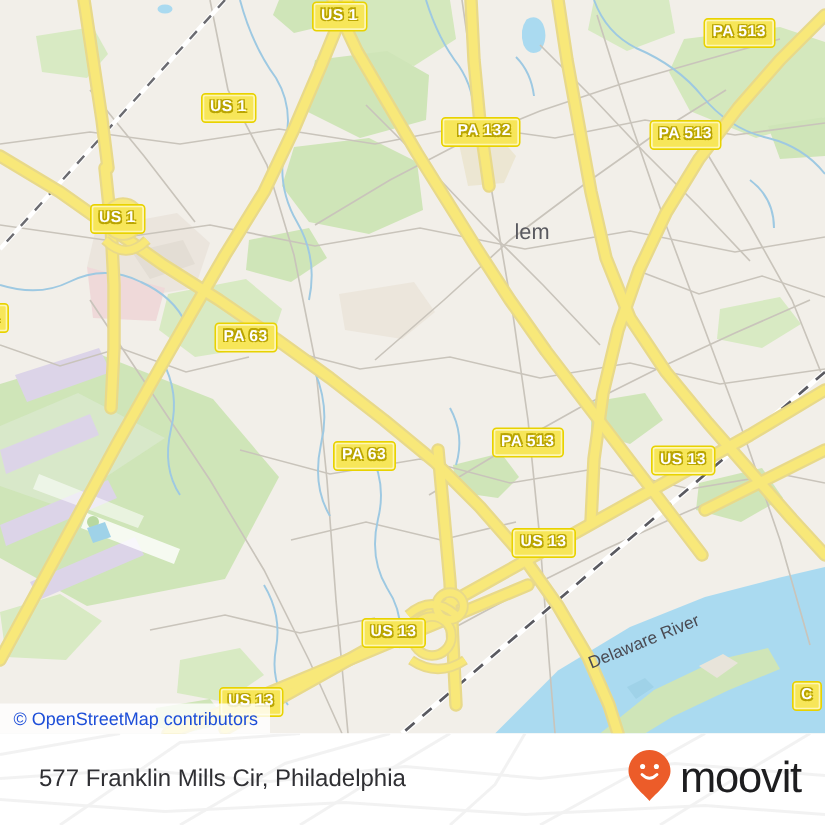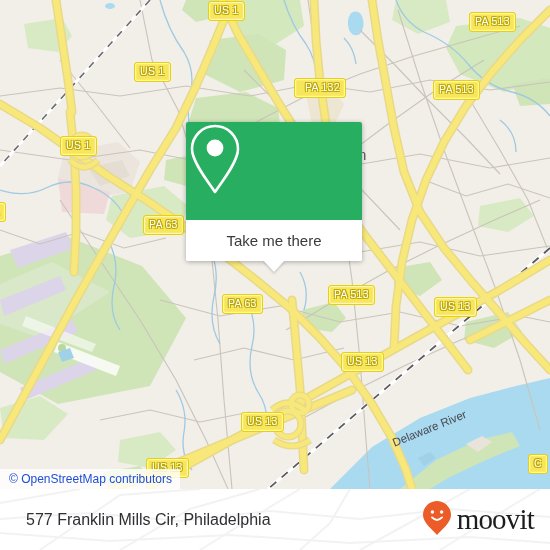--- a/index.html
+++ b/index.html
@@ -22,21 +22,21 @@
   .map svg { position: absolute; left: 0; top: 0; display: block; }
 
   
   .shield {
     position: absolute;
     background: #f7e659;
     border: 1.6px solid #e8d200;
     border-radius: 3px;
     color: #ffffff;
     font-size: 10.5px;
-    font-weight: normal;
+    font-weight: bold;
     letter-spacing: 0.3px;
     line-height: 1;
     padding: 3px 5px 4px 5px;
     white-space: nowrap;
     text-shadow:
       -1px -1px 0 #b9a400, 1px -1px 0 #b9a400,
       -1px  1px 0 #b9a400, 1px  1px 0 #b9a400;
     box-shadow: 0 0 0 1.2px #fdf6b4 inset;
   }
 
@@ -137,21 +137,20 @@
     font-size: 16px;
     color: #2f2f33;
     z-index: 2;
   }
   .brand {
     position: relative;
     display: flex;
     align-items: center;
     gap: 5px;
     z-index: 2;
-    font-family: Liberation Serif, serif;
   }
   .brand-name {
     font-size: 29px;
     color: #1d1d1f;
     letter-spacing: -0.8px;
     line-height: 1;
   }
 </style>
 </head>
 <body>
@@ -327,34 +326,20 @@
     <div class="shield" style="left:-12px; top:202px;">1</div>
     <div class="shield" style="left:143px; top:215px;">PA 63</div>
     <div class="shield" style="left:328px; top:285px;">PA 513</div>
     <div class="shield" style="left:222px; top:294px;">PA 63</div>
     <div class="shield" style="left:434px; top:297px;">US 13</div>
     <div class="shield" style="left:341px; top:352px;">US 13</div>
     <div class="shield" style="left:241px; top:412px;">US 13</div>
     <div class="shield" style="left:146px; top:458px;">US 13</div>
     <div class="shield" style="left:528px; top:454px;">C</div>
 
-    <div class="popup">
-      <div class="popup-top">
-        <span>
-          <svg width="58" height="74" viewBox="0 0 58 74" aria-hidden="true">
-            <path d="M29 4 C16.3 4 6 14.3 6 27 C6 40.5 24 62 29 70 C34 62 52 40.5 52 27 C52 14.3 41.7 4 29 4 Z" fill="none" stroke="#ffffff" stroke-width="2.6" stroke-linejoin="round"></path>
-            <circle cx="29" cy="26" r="8.4" fill="#ffffff"></circle>
-          </svg>
-        </span>
-      </div>
-      <div class="popup-bottom">
-        <span class="popup-bottom-label">Take me there</span>
-        <span class="popup-tip"></span>
-      </div>
-    </div>
 
     <div class="attribution">© OpenStreetMap contributors</div>
 
   </div>
 
   <div class="footer">
 
     <svg class="footer-watermark" width="550" height="61" viewBox="0 0 550 61">
       <g stroke="#e6e6e6" stroke-width="2" fill="none">
         <path d="M0 14 L80 0"></path>

